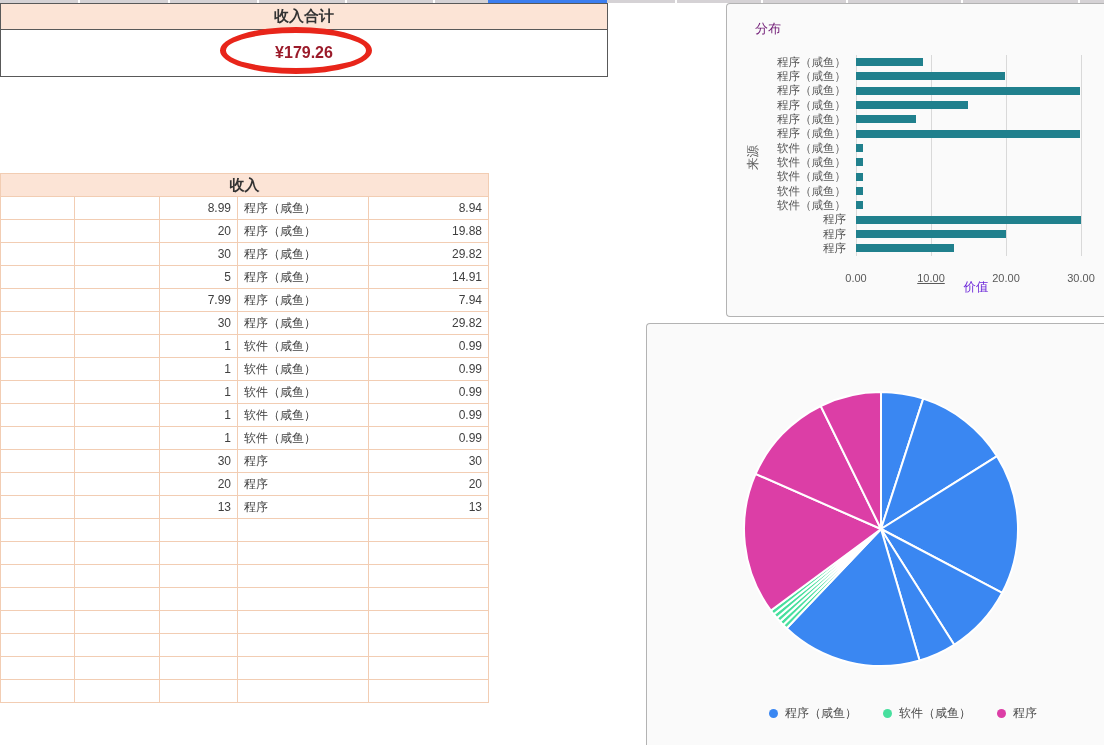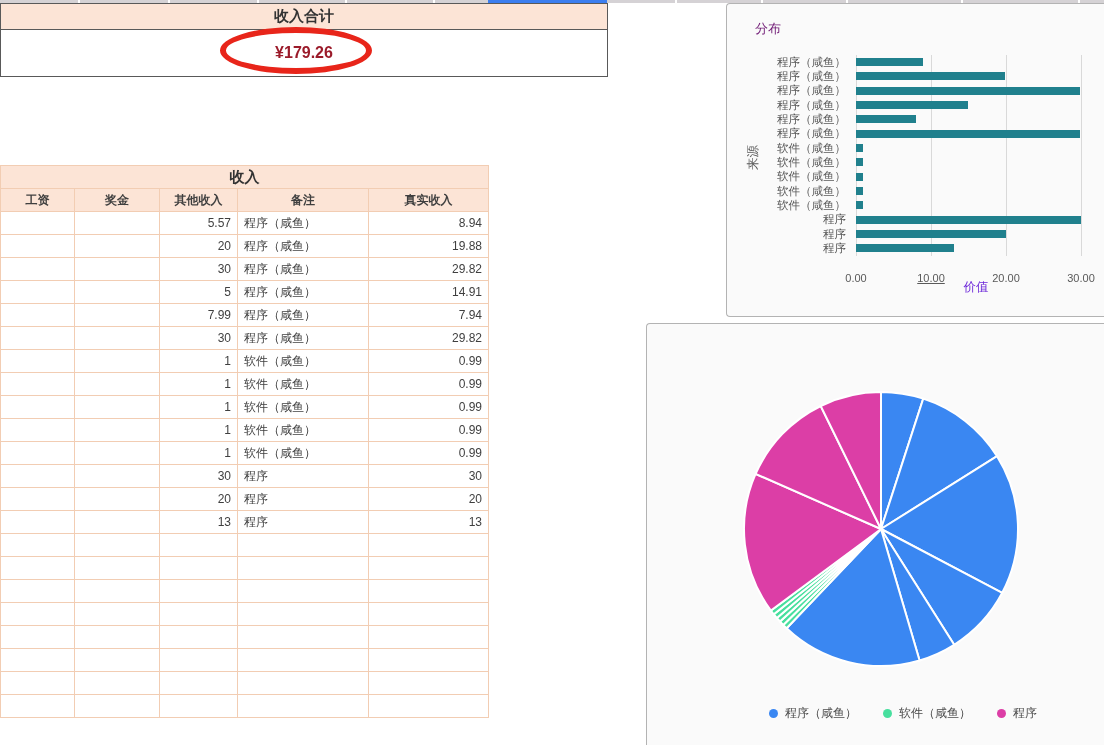--- a/index.html
+++ b/index.html
@@ -10,21 +10,21 @@
   .top-strip .sep{position:absolute;top:0;width:2px;height:3px;background:#fff;}
   .top-strip .sel{position:absolute;top:0;height:3px;background:#3c7ef0;}
 
   
   .summary{position:absolute;left:0;top:3px;width:608px;border:1px solid #595959;box-sizing:border-box;background:#fff;}
   .summary .hd{height:25px;background:#fce4d6;border-bottom:1px solid #595959;display:flex;align-items:center;justify-content:center;font-size:15px;font-weight:bold;color:#333;}
   .summary .val{height:46px;display:flex;align-items:center;justify-content:center;font-size:16px;font-weight:bold;color:#9b1b2a;}
   .ellipse{position:absolute;left:220px;top:27px;width:152px;height:47px;border:6px solid #e8251a;border-radius:50%;box-sizing:border-box;pointer-events:none;}
 
   
-  .income{position:absolute;left:0;top:165px;width:488px;border-collapse:collapse;table-layout:fixed;border-top:1px solid #a6a6a6;border-left:1px solid #a6a6a6;}
+  .income{position:absolute;left:0;top:173px;width:488px;border-collapse:collapse;table-layout:fixed;border-top:1px solid #a6a6a6;border-left:1px solid #a6a6a6;}
   .income td,.income th{border:1px solid #f2cdb3;height:23px;padding:0 6px;font-size:12px;color:#3f3f3f;overflow:hidden;white-space:nowrap;box-sizing:border-box;}
   .income .title-row td{background:#fce4d6;font-size:15px;font-weight:bold;text-align:center;color:#333;}
   .income th{background:#fce4d6;font-weight:bold;text-align:center;}
   .income td.num{text-align:right;background:#fff;}
   .income td.note{text-align:left;background:#fff;}
 
   
   .card{position:absolute;background:#fafafa;border:1px solid #b3b3b3;box-sizing:border-box;}
   .bar-card{left:726px;top:3px;width:379px;height:314px;border-right:none;border-radius:4px 0 0 4px;}
   .pie-card{left:646px;top:323px;width:459px;height:423px;border-right:none;border-bottom:none;border-radius:4px 0 0 0;}
@@ -79,31 +79,24 @@
       <col style="width:74px">
         <col style="width:85px">
         <col style="width:78px">
         <col style="width:131px">
         <col style="width:120px">
     </colgroup>
     <tbody>
       <tr class="title-row">
         <td colspan="5">收入</td>
       </tr>
-      <tr>
-        <th>工资</th>
-        <th>奖金</th>
-        <th>其他收入</th>
-        <th>备注</th>
-        <th>真实收入</th>
-      </tr>
     <tr>
           <td class="num"></td>
           <td class="num"></td>
-          <td class="num">5.57</td>
+          <td class="num">8.99</td>
           <td class="note">程序（咸鱼）</td>
           <td class="num">8.94</td>
         </tr>
         <tr>
           <td class="num"></td>
           <td class="num"></td>
           <td class="num">20</td>
           <td class="note">程序（咸鱼）</td>
           <td class="num">19.88</td>
         </tr>

